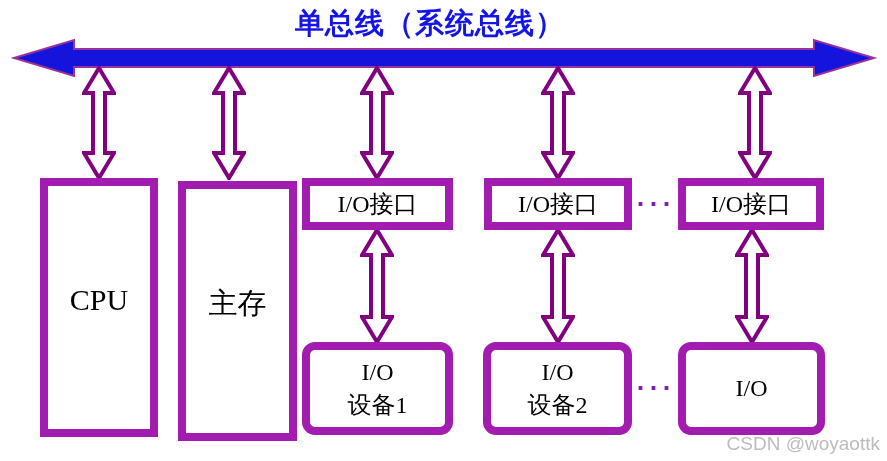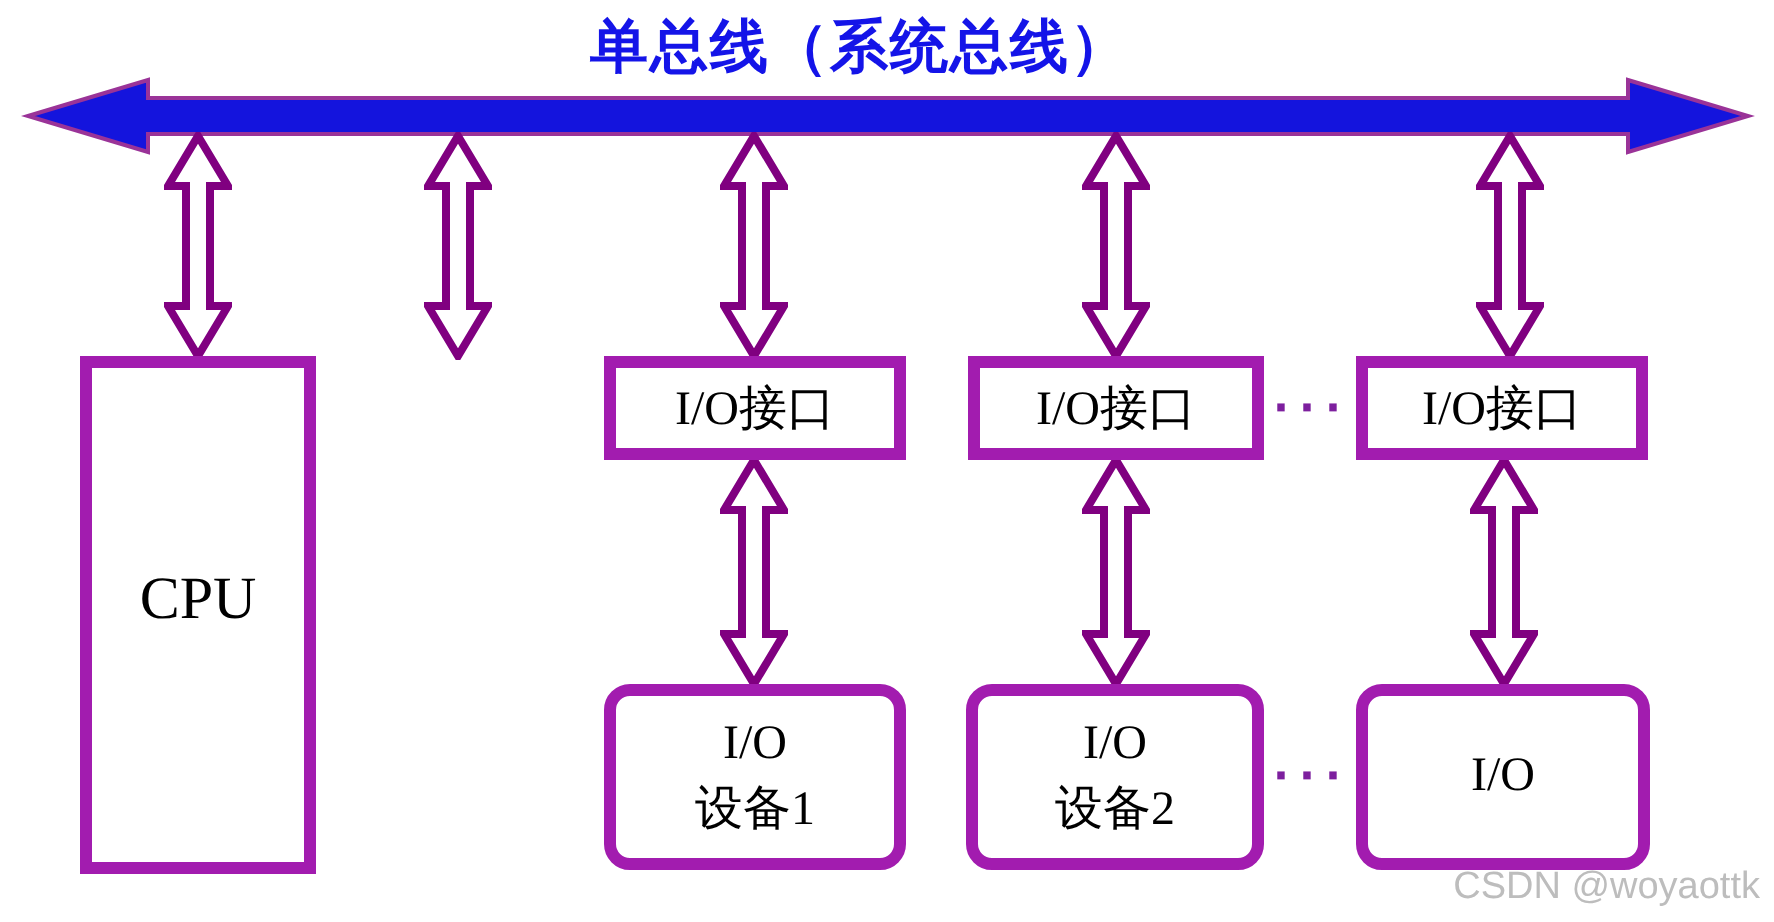--- a/index.html
+++ b/index.html
@@ -20,21 +20,21 @@
     text-align: center;
     font-size: 29px;
     font-weight: bold;
     letter-spacing: 1px;
     color: #1414e8;
   }
   .bus-svg { position: absolute; left: 0; top: 38px; }
   .varrow { position: absolute; }
   .box {
     position: absolute;
-    border: 6px solid #a21caf;
+    border: 8px solid #a21caf;
     background: #ffffff;
     display: flex;
     align-items: center;
     justify-content: center;
     color: #000000;
   }
   .cpu-box   { left: 40px;  top: 178px; width: 118px; height: 259px; font-size: 30px; padding-bottom: 16px; justify-content: center; }
   .mem-box   { left: 178px; top: 181px; width: 119px; height: 260px; font-size: 29px; padding-bottom: 14px; }
   .iface-box { top: 178px; height: 52px; font-size: 24px; }
   .if1 { left: 302px; width: 151px; }
@@ -104,20 +104,23 @@
   <svg class="varrow" style="left:541px; top:228px;" width="34" height="116" viewBox="0 0 34 116">
     <polygon points="17,2 32,27 23,27 23,89 32,89 17,114 2,89 11,89 11,27 2,27" fill="#ffffff" stroke="#800080" stroke-width="4"></polygon>
   </svg>
   <svg class="varrow" style="left:735px; top:228px;" width="34" height="116" viewBox="0 0 34 116">
     <polygon points="17,2 32,27 23,27 23,89 32,89 17,114 2,89 11,89 11,27 2,27" fill="#ffffff" stroke="#800080" stroke-width="4"></polygon>
   </svg>
 
   <div class="box cpu-box">
     <span>CPU</span>
   </div>
+  <div class="box mem-box">
+    <span>主存</span>
+  </div>
   <div class="box iface-box if1">
     <span>I/O接口</span>
   </div>
   <div class="box iface-box if2">
     <span>I/O接口</span>
   </div>
   <div class="box iface-box if3">
     <span>I/O接口</span>
   </div>
 

